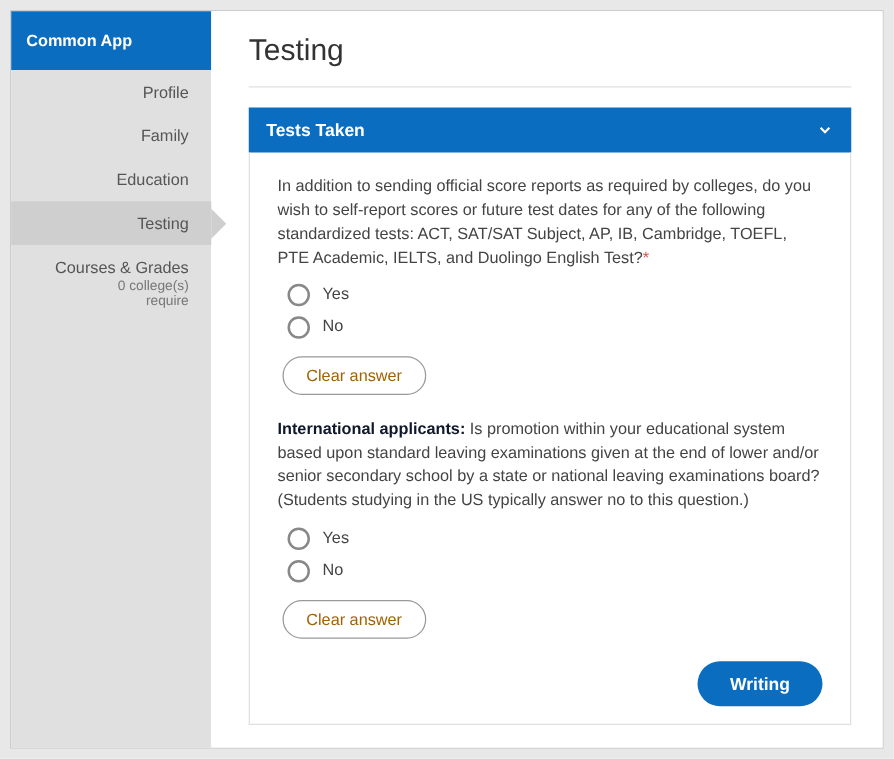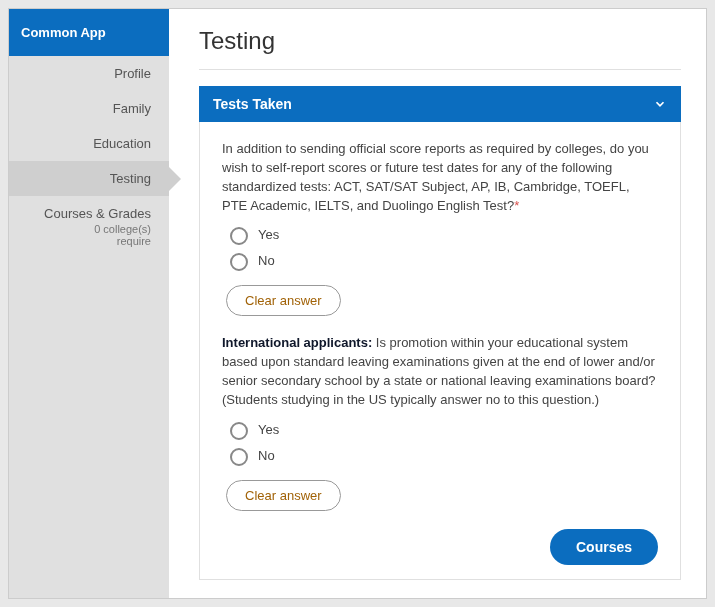--- a/index.html
+++ b/index.html
@@ -227,19 +227,19 @@
           <span class="radio-label">Yes</span>
         </div>
         <div class="radio-option">
           <span class="radio-circle"></span>
           <span class="radio-label">No</span>
         </div>
         <button class="clear-btn">Clear answer</button>
       </div>
 
       <div class="continue-row">
-        <button class="continue-btn">Courses</button>
+        <button class="continue-btn">Writing</button>
       </div>
 
     </div>
   </div>
 
 </div>
 
 </body></html>

